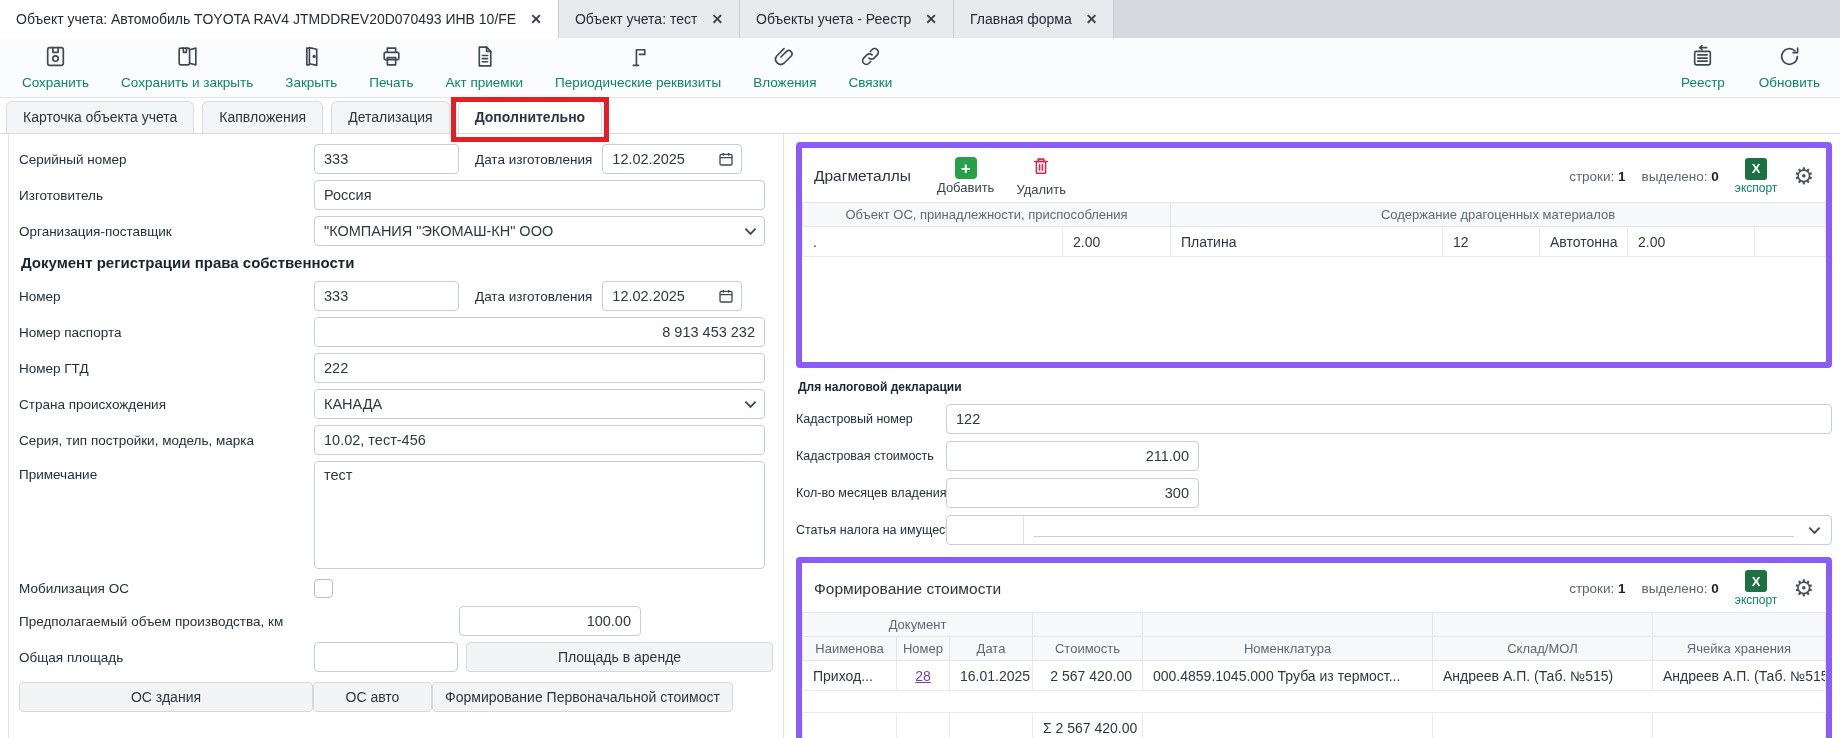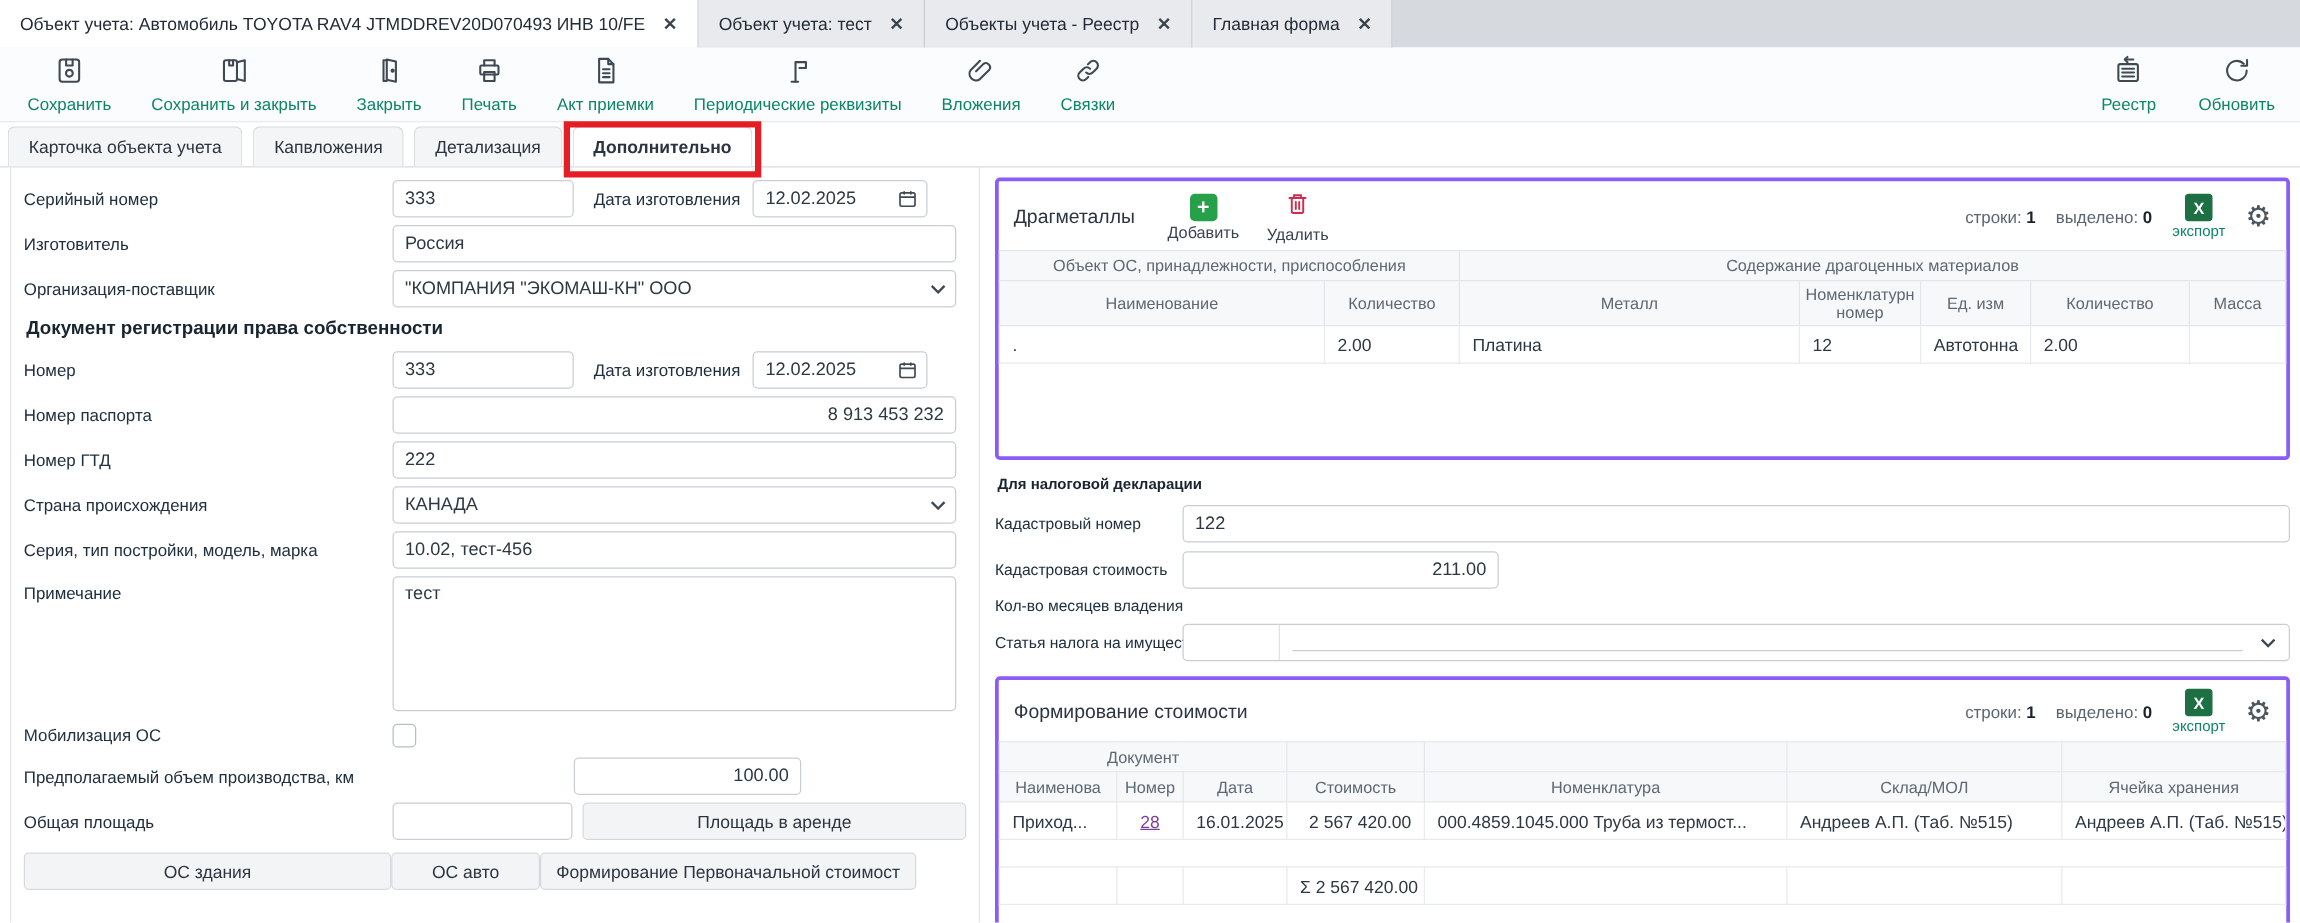--- a/index.html
+++ b/index.html
@@ -55,21 +55,21 @@
   .chk { width:19px; height:19px; accent-color:#fff; border:1px solid #b6bfc7;
     border-radius:4px; appearance:none; background:#fff; cursor:pointer; }
   .num { text-align:right; }
   .gbtn { background:#f3f4f6; border:1px solid #d6dade; border-radius:4px;
     height:30px; font-size:14px; color:#2c3440; font-family:"Liberation Sans",sans-serif;
     cursor:pointer; white-space:nowrap; overflow:hidden; }
   .btnrow { display:flex; margin-top:10px; }
 
   
   .rpane { flex:1; padding:8px 8px 0 12px; }
-  .panel { border:3px solid #8b5cf6; border-radius:4px; background:#fff; }
+  .panel { border:6px solid #8b5cf6; border-radius:4px; background:#fff; }
   .phead { display:flex; align-items:center; padding:7px 12px 5px; }
   .ptitle { font-size:15.5px; color:#2b3440; margin-right:26px; }
   .icobtn { display:flex; flex-direction:column; align-items:center; gap:1px;
     margin-right:22px; cursor:pointer; }
   .icobtn .lbl { font-size:13px; color:#3a444e; }
   .plus { width:22px; height:22px; background:#27a04a; border-radius:4px; color:#fff;
     font-size:17px; font-weight:bold; display:flex; align-items:center; justify-content:center; line-height:1; }
   .trash svg { width:22px; height:22px; stroke:#d12b50; fill:none; stroke-width:1.7;
     stroke-linecap:round; }
   .phr { margin-left:auto; display:flex; align-items:center; gap:16px; }
@@ -347,29 +347,20 @@
             <col style="width:88px">
             <col style="width:127px">
             <col>
           </colgroup>
         <tbody>
             <tr>
           <th colspan="2">Объект ОС, принадлежности, приспособления</th>
           <th colspan="5">Содержание драгоценных материалов</th>
         </tr>
         <tr>
-          <th>Наименование</th>
-          <th>Количество</th>
-          <th>Металл</th>
-          <th class="th2l">Номенклатурн номер</th>
-          <th>Ед. изм</th>
-          <th>Количество</th>
-          <th>Масса</th>
-        </tr>
-        <tr>
           <td>.</td>
           <td>2.00</td>
           <td>Платина</td>
           <td>12</td>
           <td>Автотонна</td>
           <td>2.00</td>
           <td></td>
         </tr>
       </tbody>
         </table>
@@ -380,20 +371,21 @@
     <div class="trow">
       <span class="tlabel">Кадастровый номер</span>
       <input class="inp" style="flex: 1 1 0%;" value="122">
     </div>
     <div class="trow">
       <span class="tlabel">Кадастровая стоимость</span>
       <input class="inp num" style="width: 253px;" value="211.00">
     </div>
     <div class="trow">
       <span class="tlabel">Кол-во месяцев владения</span>
+      <input class="inp num" style="width: 253px;" value="300">
     </div>
     <div class="trow">
       <span class="tlabel">Статья налога на имущество</span>
       <div class="combo">
         <div class="cell1"></div>
         <div class="uline"></div>
         <svg width="13" height="9" viewBox="0 0 14 9" fill="none" stroke="#3e4953" stroke-width="2" style="margin-right:10px">
             <path d="M1.5 1.5L7 7l5.5-5.5"></path>
           </svg>
       </div>

